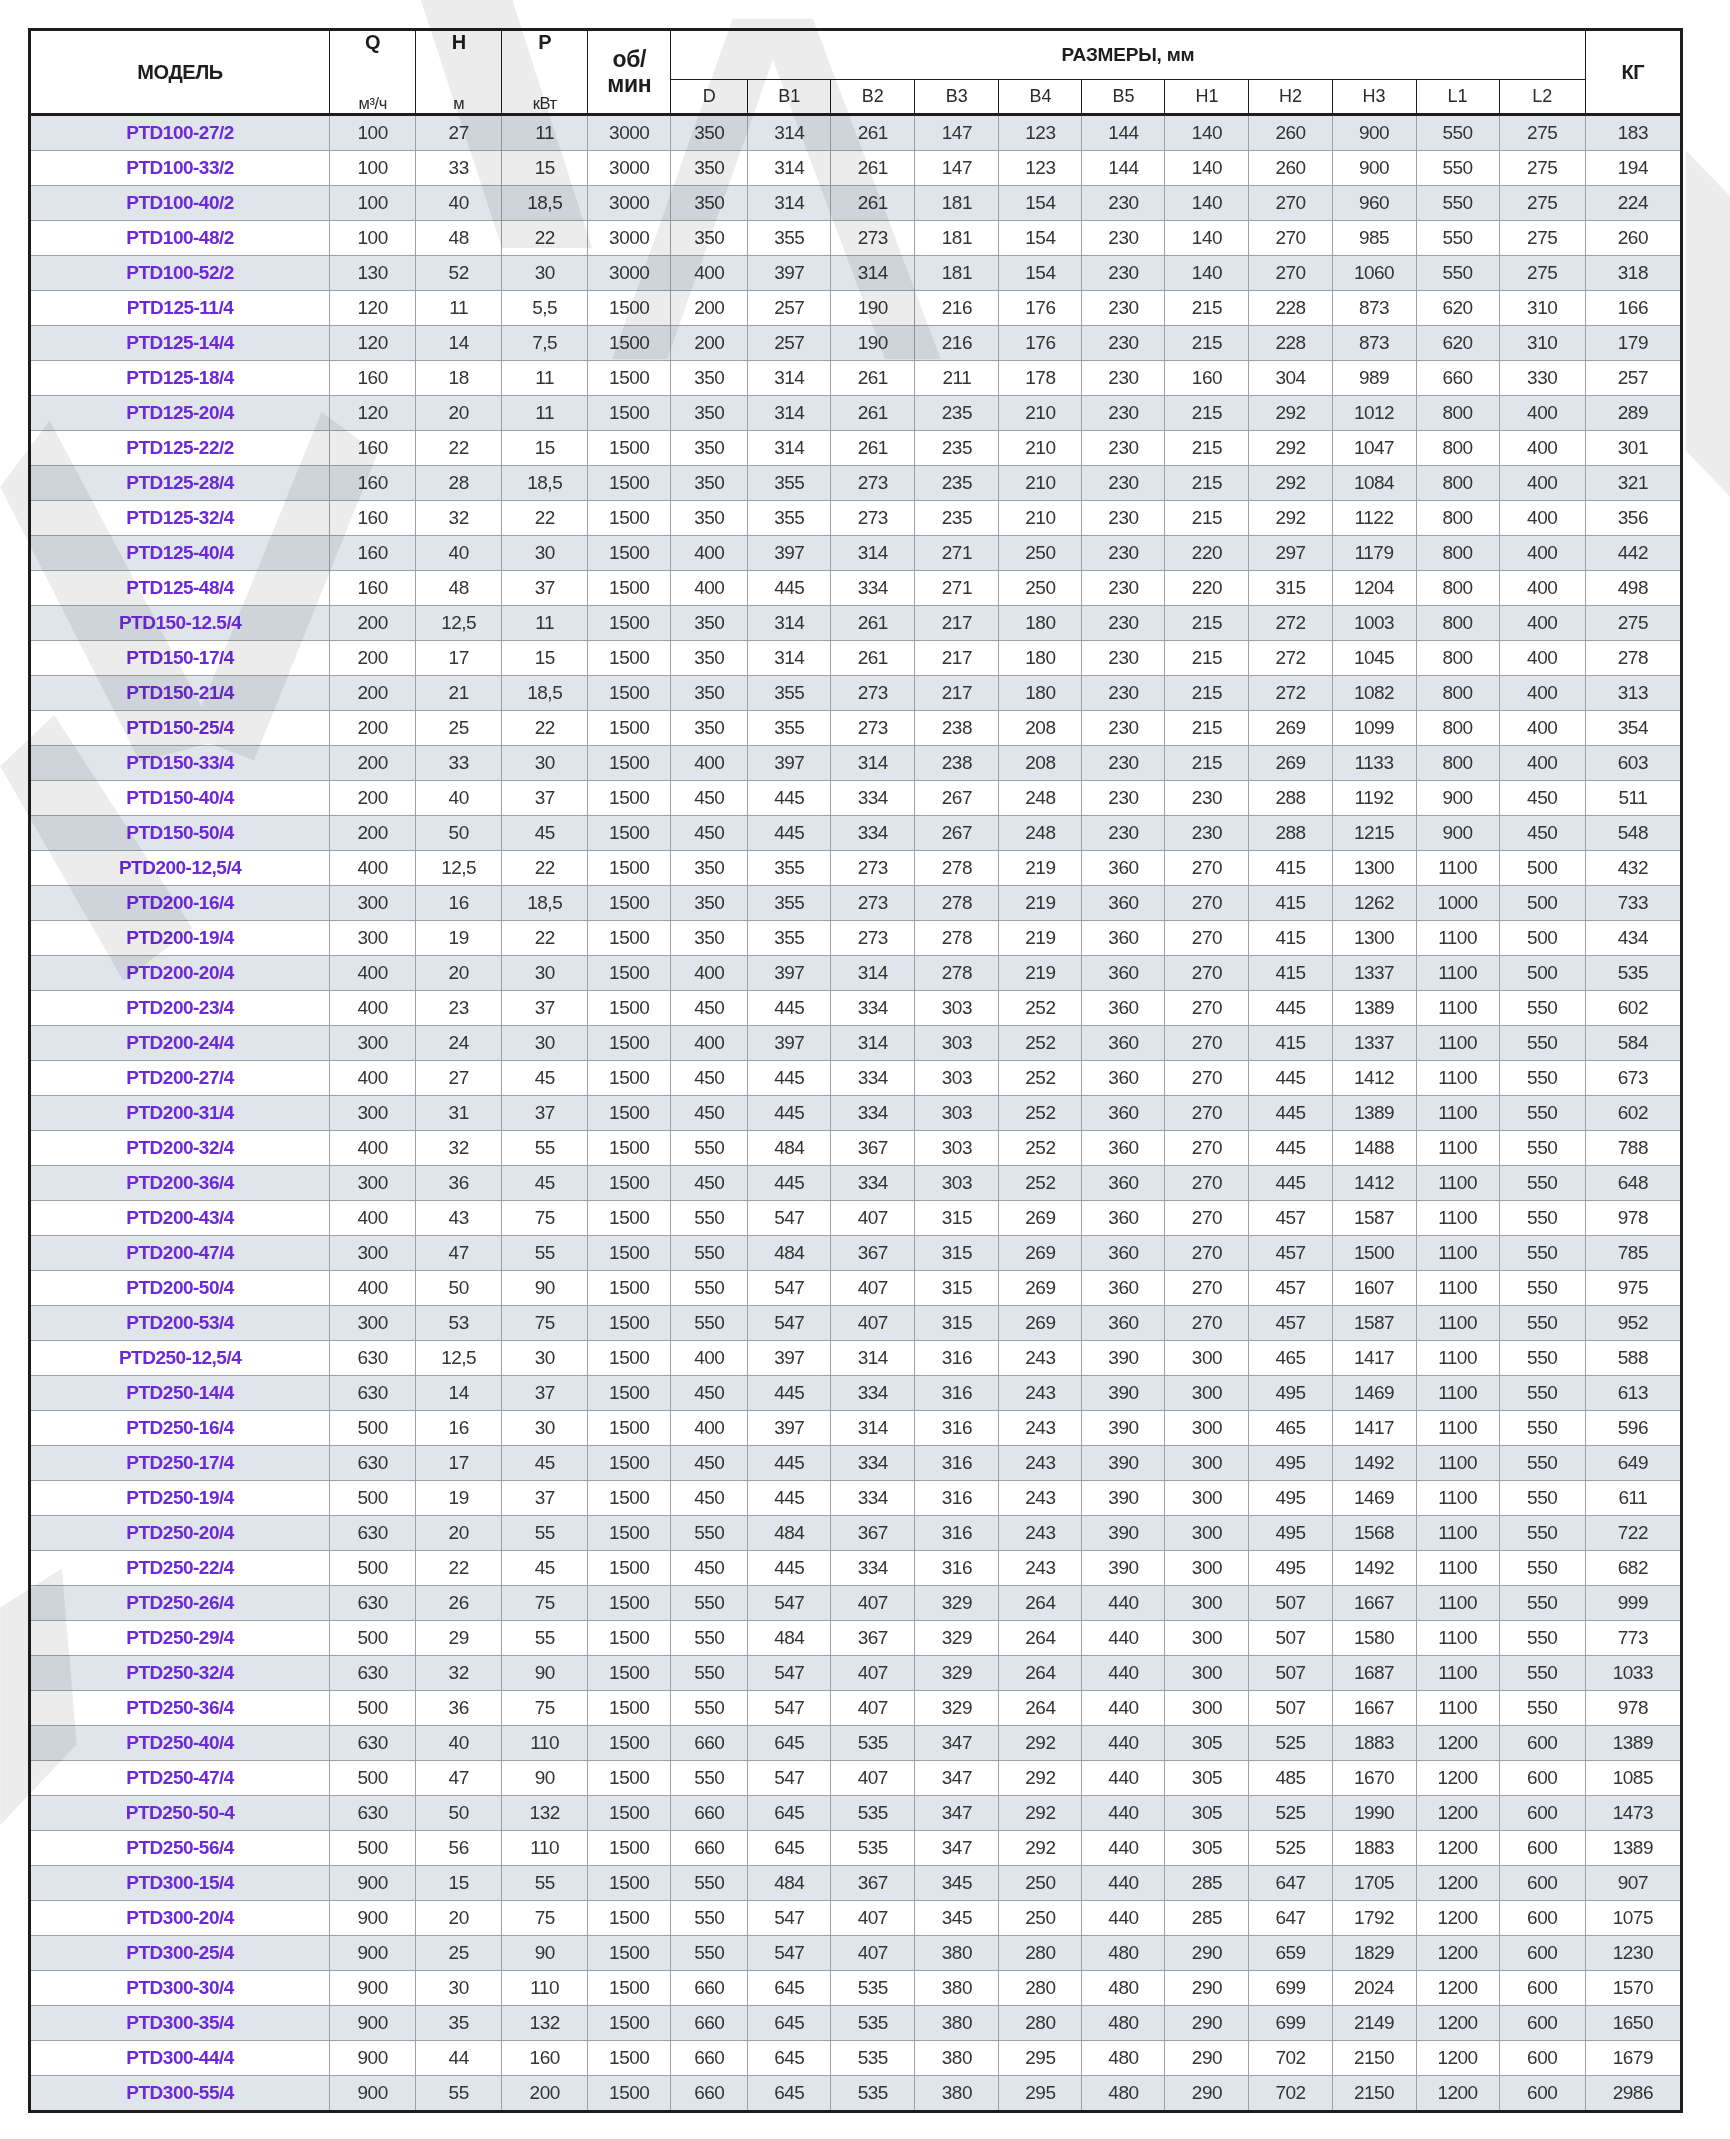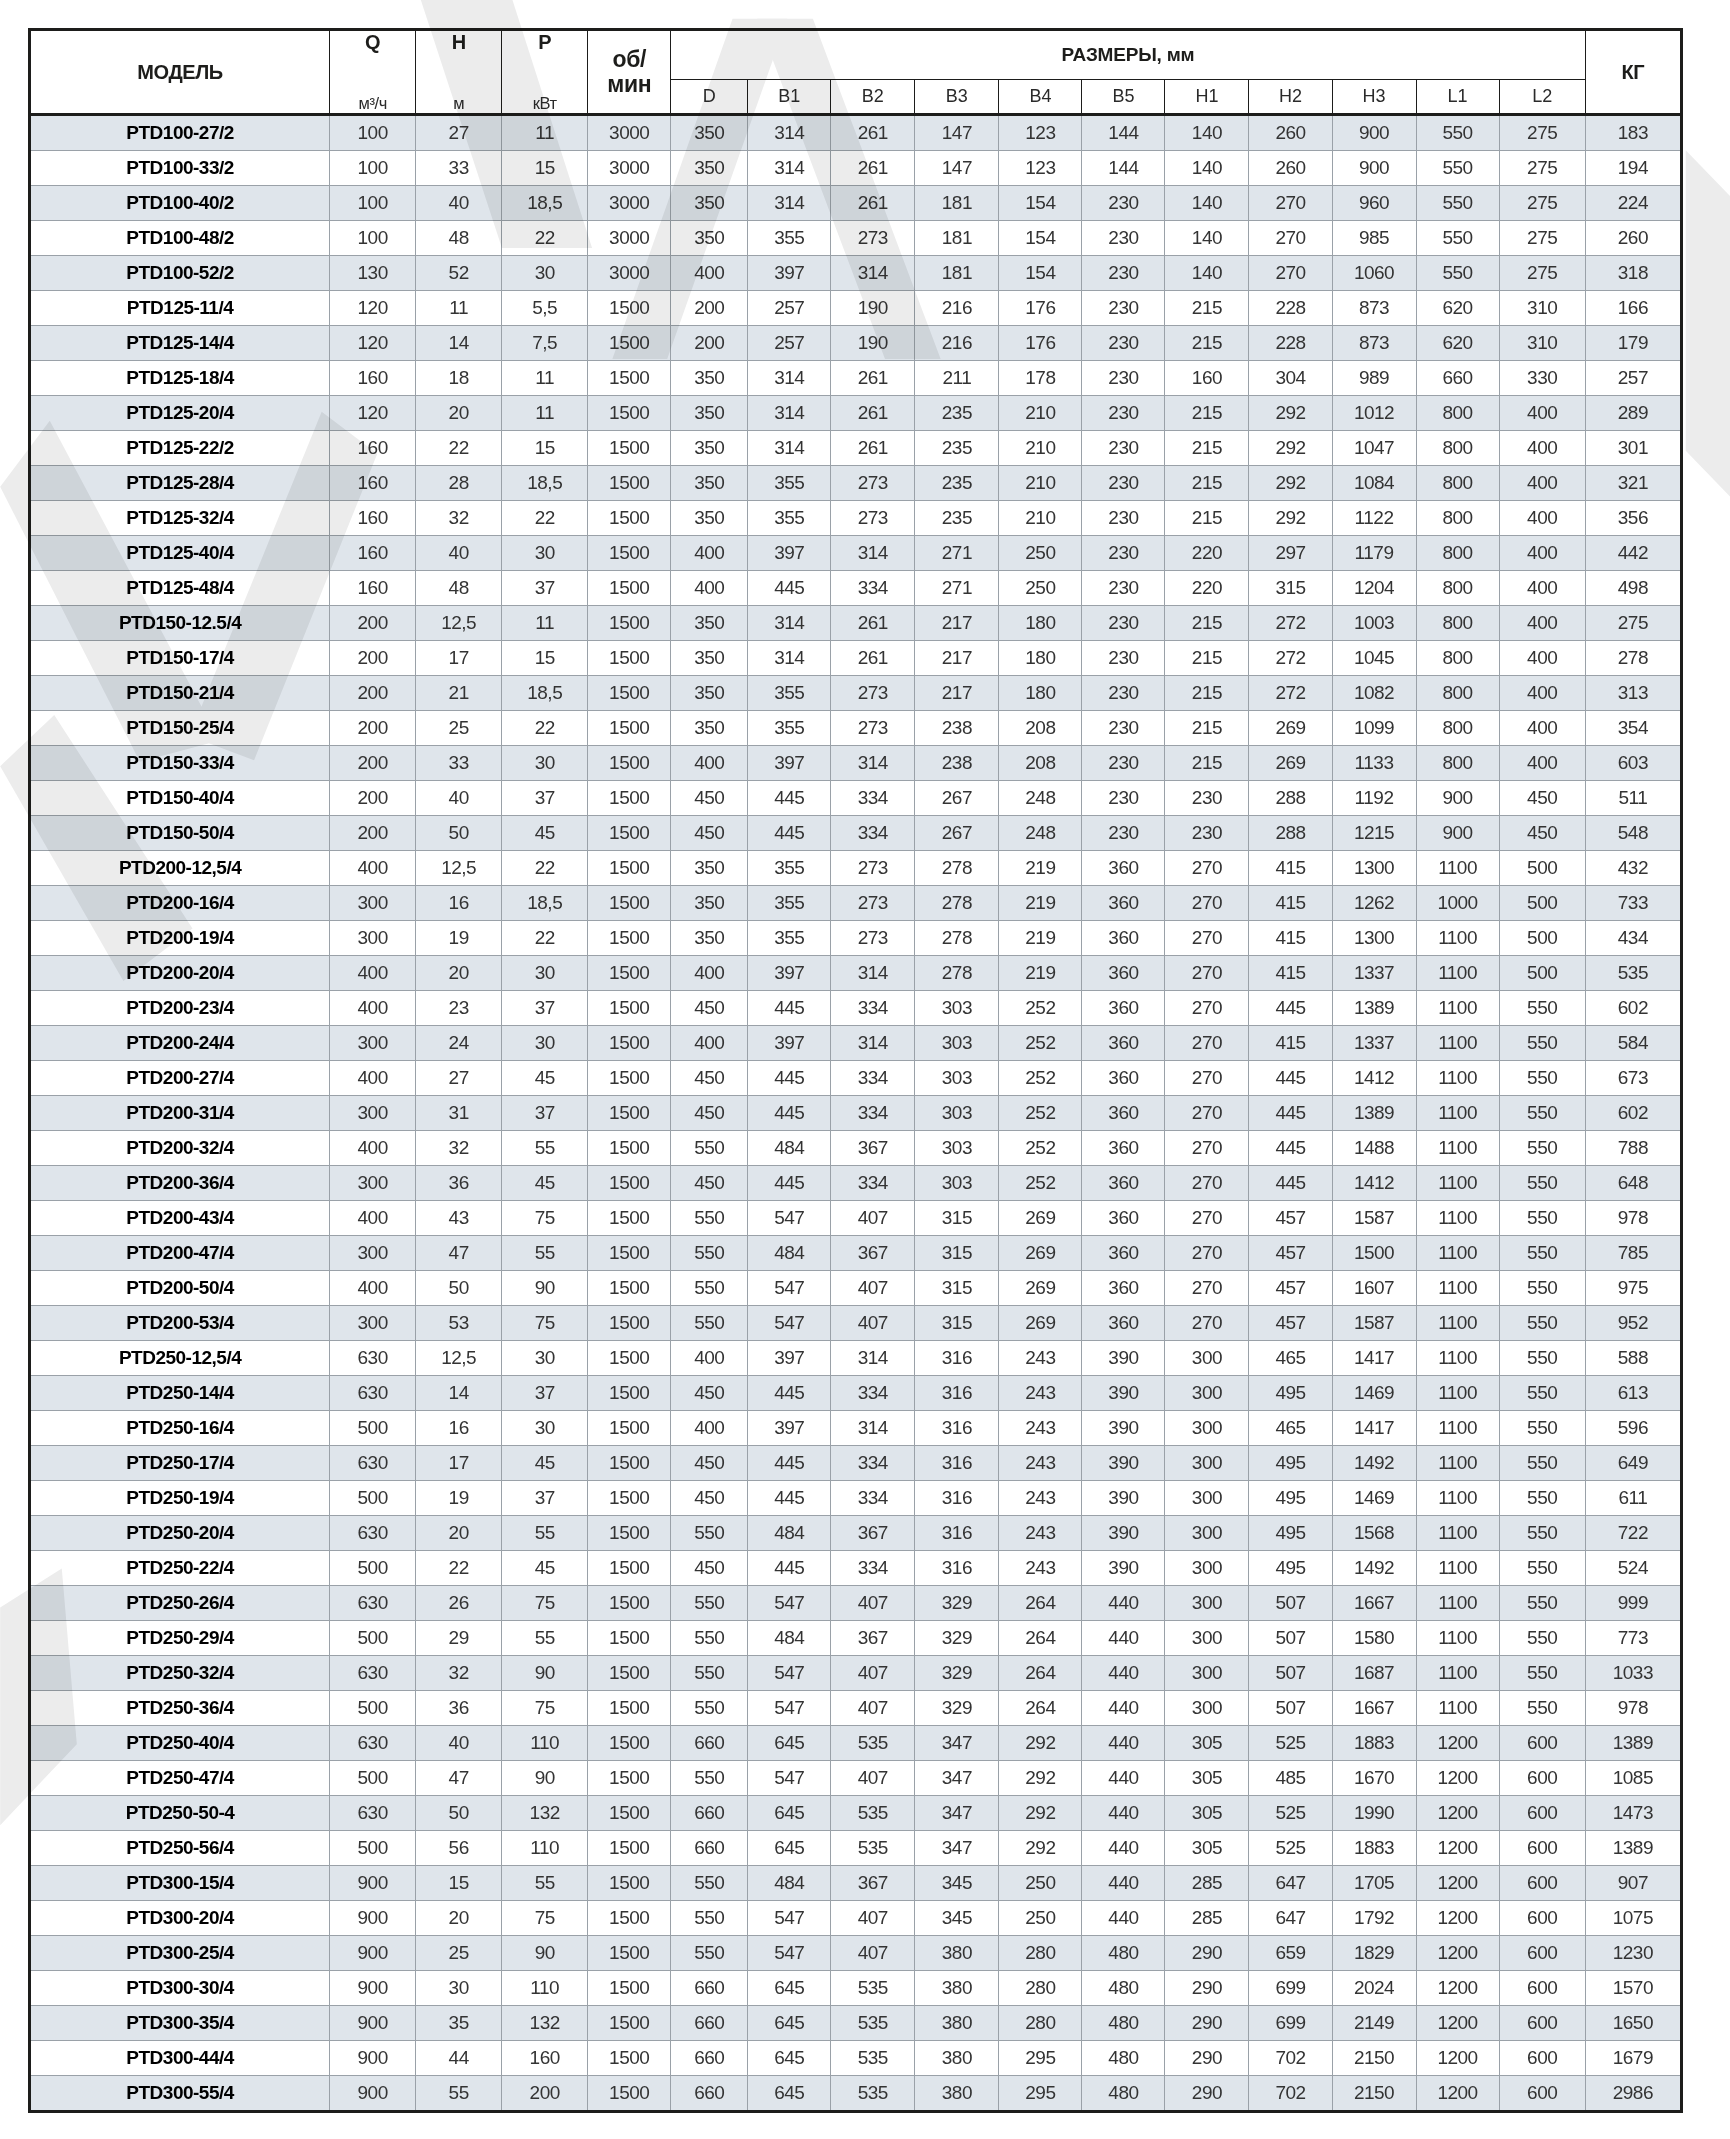--- a/index.html
+++ b/index.html
@@ -73,21 +73,21 @@
   tbody th, tbody td {
     border: 0.8px solid #9aa1a8;
     height: 34px;
     padding: 0;
     text-align: center;
     vertical-align: middle;
   }
   tbody th {
     font-size: 19px;
     font-weight: bold;
-    color: #000000;
+    color: #6d28d9;
     letter-spacing: -0.5px;
   }
   tbody td {
     font-size: 19px;
     font-weight: normal;
     color: #333333;
     letter-spacing: -0.5px;
   }
   tbody tr:nth-child(odd) { background: #dfe5eb; }
   tbody tr:nth-child(even) { background: #ffffff; }
@@ -949,21 +949,21 @@
           <td>445</td>
           <td>334</td>
           <td>316</td>
           <td>243</td>
           <td>390</td>
           <td>300</td>
           <td>495</td>
           <td>1492</td>
           <td>1100</td>
           <td>550</td>
-          <td>524</td>
+          <td>682</td>
         </tr>
         <tr>
           <th>PTD250-26/4</th>
           <td>630</td>
           <td>26</td>
           <td>75</td>
           <td>1500</td>
           <td>550</td>
           <td>547</td>
           <td>407</td>

